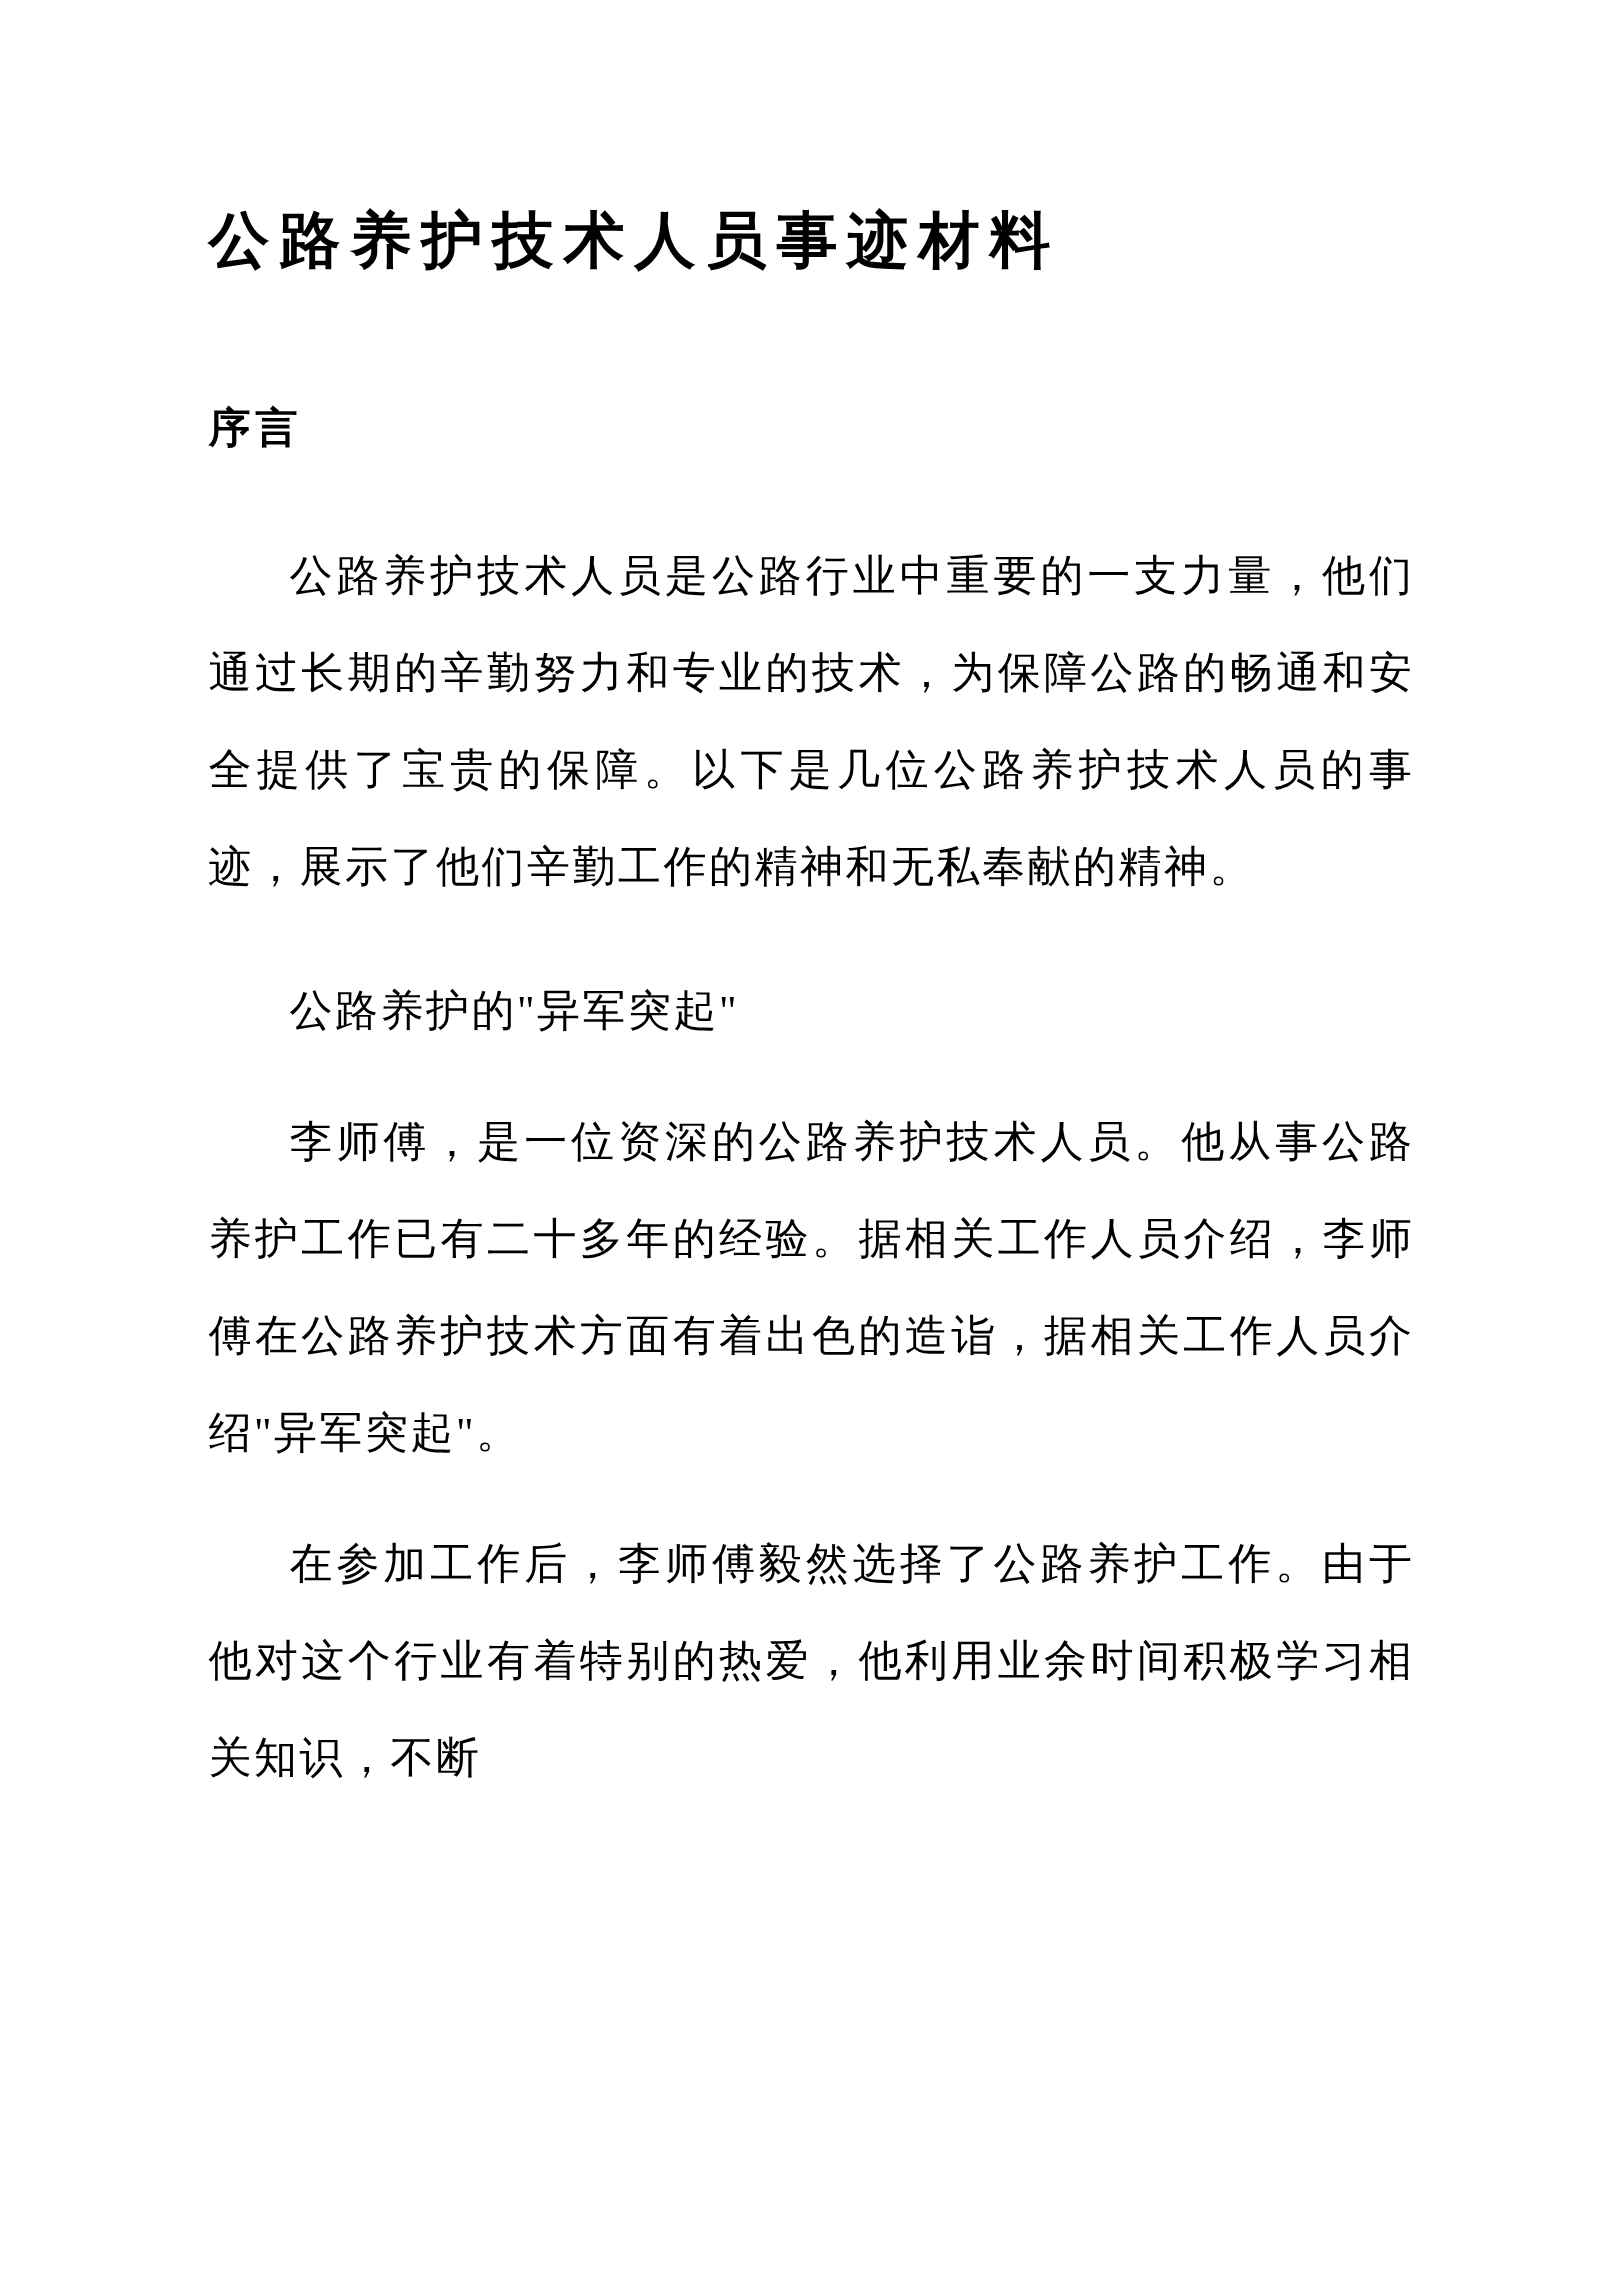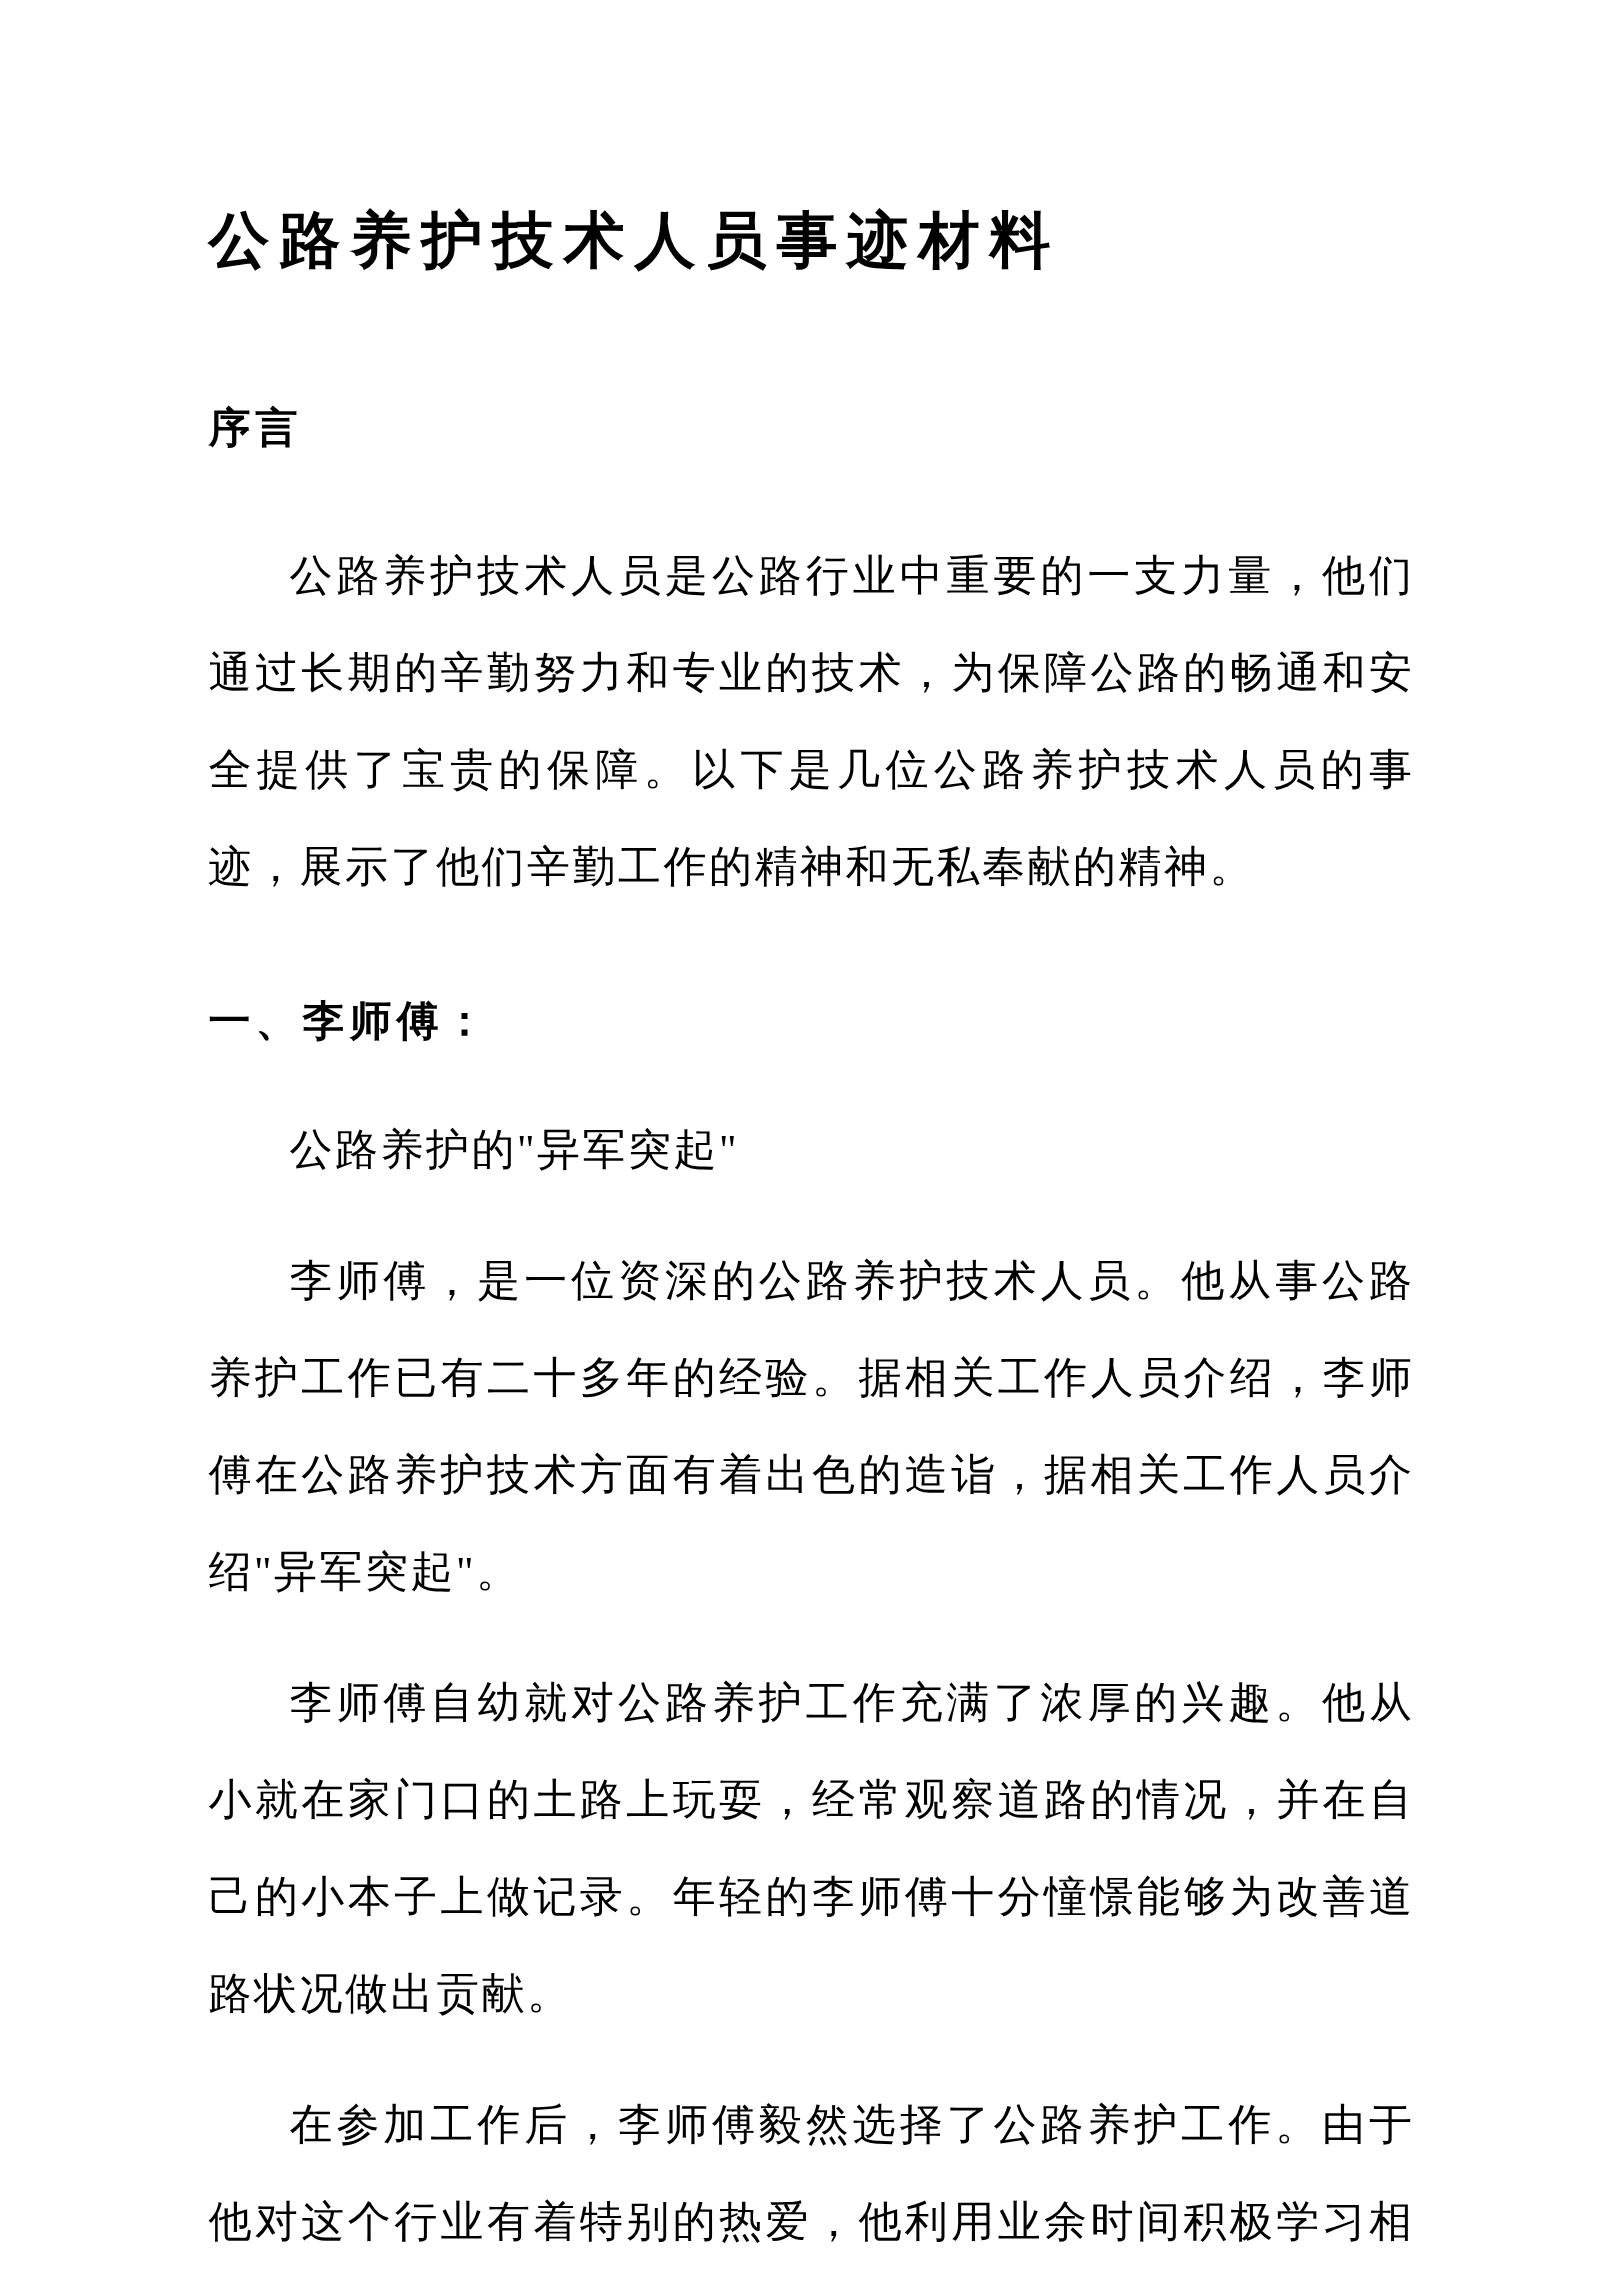--- a/index.html
+++ b/index.html
@@ -58,24 +58,22 @@
 <body>
 
 <div class="page">
 
   <h1 class="doc-title">公路养护技术人员事迹材料</h1>
 
   <h2 class="h2 first">序言</h2>
 
   <p class="para lead">公路养护技术人员是公路行业中重要的一支力量，他们通过长期的辛勤努力和专业的技术，为保障公路的畅通和安全提供了宝贵的保障。以下是几位公路养护技术人员的事迹，展示了他们辛勤工作的精神和无私奉献的精神。</p>
 
-  <h2 class="h2">一、李师傅：</h2>
 
   <p class="para sub">公路养护的"异军突起"</p>
 
   <p class="para">李师傅，是一位资深的公路养护技术人员。他从事公路养护工作已有二十多年的经验。据相关工作人员介绍，李师傅在公路养护技术方面有着出色的造诣，据相关工作人员介绍"异军突起"。</p>
 
-  <p class="para">李师傅自幼就对公路养护工作充满了浓厚的兴趣。他从小就在家门口的土路上玩耍，经常观察道路的情况，并在自己的小本子上做记录。年轻的李师傅十分憧憬能够为改善道路状况做出贡献。</p>
 
   <p class="para">在参加工作后，李师傅毅然选择了公路养护工作。由于他对这个行业有着特别的热爱，他利用业余时间积极学习相关知识，不断</p>
 
 </div>
 
 
 </body></html>

